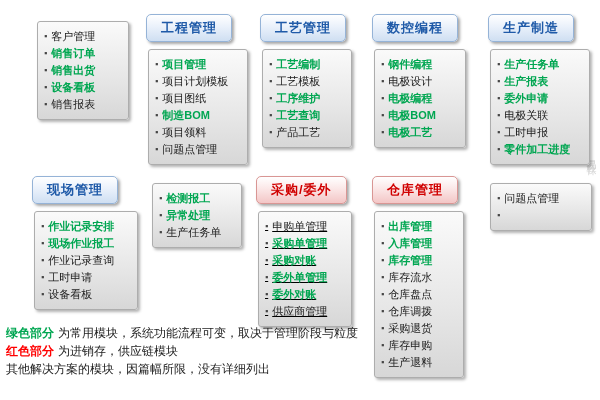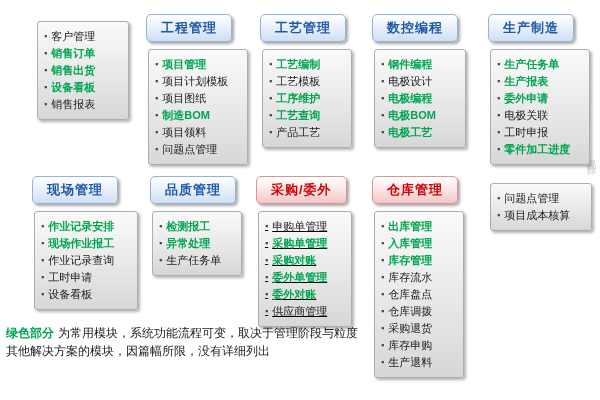--- a/index.html
+++ b/index.html
@@ -77,20 +77,23 @@
 </head>
 <body>
 
 <div id="canvas">
 
   <div class="legend">
     <div class="legend-line">
       <span class="lg-prefix green">绿色部分</span><span class="lg-text">为常用模块，系统功能流程可变，取决于管理阶段与粒度</span>
     </div>
     <div class="legend-line">
+      <span class="lg-prefix red">红色部分</span><span class="lg-text">为进销存，供应链模块</span>
+    </div>
+    <div class="legend-line">
       <span class="lg-text">其他解决方案的模块，因篇幅所限，没有详细列出</span>
     </div>
   </div>
 
   <div class="watermark">易云软件</div>
 
 <div class="module m-sales"><div class="panel">
         <div class="item">
           <span class="bullet">▪</span>
           <span class="label">客户管理</span>
@@ -223,21 +226,21 @@
         </div>
         <div class="item">
           <span class="bullet">▪</span>
           <span class="label">工时申请</span>
         </div>
         <div class="item">
           <span class="bullet">▪</span>
           <span class="label">设备看板</span>
         </div>
       </div></div>
-    <div class="module m-quality"><div class="header blue">品质管理</div><div class="panel">
+    <div class="module m-quality"><div class="panel">
         <div class="item key">
           <span class="bullet">▪</span>
           <span class="label">检测报工</span>
         </div>
         <div class="item key">
           <span class="bullet">▪</span>
           <span class="label">异常处理</span>
         </div>
         <div class="item">
           <span class="bullet">▪</span>
@@ -308,16 +311,15 @@
           <span class="label">生产退料</span>
         </div>
       </div></div>
     <div class="module m-accounting"><div class="panel">
         <div class="item">
           <span class="bullet">▪</span>
           <span class="label">问题点管理</span>
         </div>
         <div class="item">
           <span class="bullet">▪</span>
-          <span class="label">项目成本核算</span>
         </div>
       </div></div>
   </div>
 
 </body></html>

